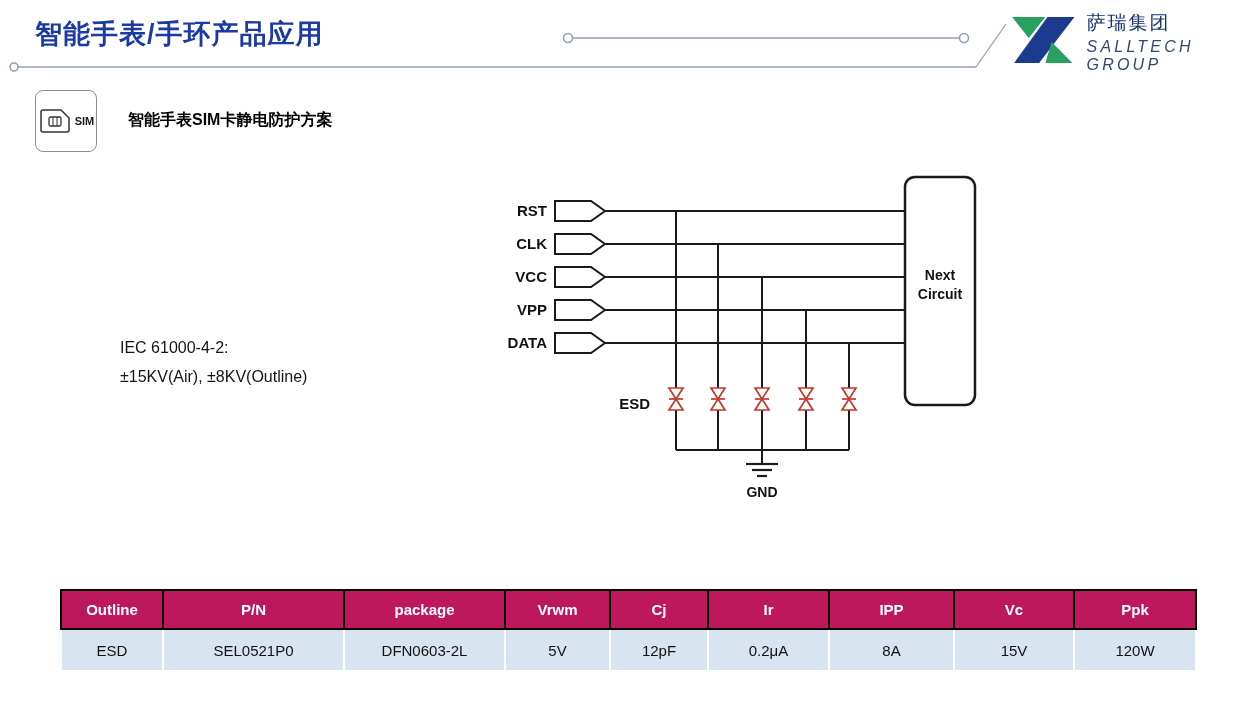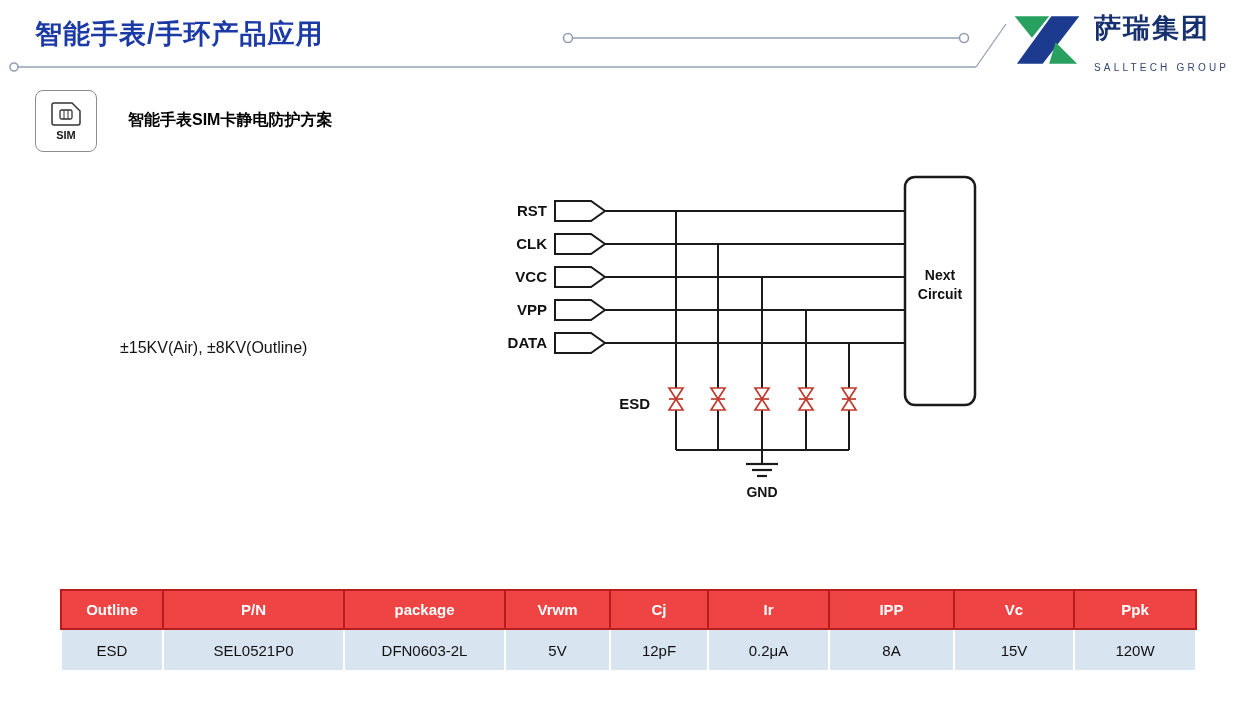--- a/index.html
+++ b/index.html
@@ -10,47 +10,47 @@
   .page-title{
     position:absolute;left:35px;top:16px;
     font-size:27px;font-weight:bold;color:#1c3aa6;letter-spacing:1px;
   }
   .deco-svg{position:absolute;left:0;top:0;pointer-events:none;}
 
   
   .logo{position:absolute;left:1010px;top:12px;display:flex;align-items:flex-start;gap:10px;}
   .logo-mark{width:74px;height:56px;}
   .logo-text{display:flex;flex-direction:column;}
-  .logo-company{font-size:27px;font-weight:bold;color:#17316f;letter-spacing:2px;line-height:1.2;}
-  .logo-subtitle{font-size:10px;color:#32466f;letter-spacing:3.2px;margin-top:18px;}
+  .logo-company{font-size:19px;font-weight:normal;color:#17316f;letter-spacing:2px;line-height:1.2;}
+  .logo-subtitle{font-size:16px;color:#32466f;letter-spacing:3.2px;margin-top:3px;font-style:italic;}
 
   
   .sim-box{
     position:absolute;left:35px;top:90px;width:62px;height:62px;
     border:1.5px solid #8d8d8d;border-radius:8px;background:#fff;
-    display:flex;flex-direction:column;align-items:center;justify-content:center;gap:3px;box-sizing:border-box;
+    display:flex;align-items:center;justify-content:center;gap:3px;box-sizing:border-box;
   }
   .sim-label{font-size:11px;font-weight:bold;color:#1a1a1a;}
   .section-heading{position:absolute;left:128px;top:110px;font-size:16px;font-weight:bold;color:#000;}
 
   
   .iec-note{position:absolute;left:120px;top:334px;font-size:16px;color:#141414;line-height:1.8;}
 
   
   .diagram{position:absolute;left:488px;top:165px;}
   .diagram text{font-family:"Liberation Sans", sans-serif;}
 
   
   .spec-table{
     position:absolute;left:60px;top:589px;width:1135px;
     border-collapse:collapse;table-layout:fixed;
   }
   .spec-table th{
-    background:#ef4444;color:#ffffff;font-size:15px;font-weight:bold;
-    height:35px;border:2px solid #b91c1c;text-align:center;
+    background:#be185d;color:#ffffff;font-size:15px;font-weight:bold;
+    height:35px;border:2px solid #000000;text-align:center;
   }
   .spec-table td{
     background:#d9e4f1;color:#111111;font-size:15px;
     height:38px;border:2px solid #ffffff;text-align:center;
   }
 </style>
 </head>
 <body>
 
 <div class="slide">
@@ -84,20 +84,21 @@
       <rect x="11" y="8" width="12" height="9" rx="1.5" fill="none" stroke="#333" stroke-width="1.3"></rect>
       <line x1="15" y1="8" x2="15" y2="17" stroke="#333" stroke-width="1"></line>
       <line x1="19" y1="8" x2="19" y2="17" stroke="#333" stroke-width="1"></line>
     </svg>
     <span class="sim-label">SIM</span>
   </div>
 
   <div class="section-heading">智能手表SIM卡静电防护方案</div>
 
   <div class="iec-note">
+    <div>IEC 61000-4-2:</div>
     <div>±15KV(Air), ±8KV(Outline)</div>
   </div>
 
   <svg class="diagram" width="505" height="350" viewBox="0 0 505 350">
 
     <text x="59" y="51" text-anchor="end" font-size="15" font-weight="bold" fill="#111">RST</text>
     <text x="59" y="84" text-anchor="end" font-size="15" font-weight="bold" fill="#111">CLK</text>
     <text x="59" y="117" text-anchor="end" font-size="15" font-weight="bold" fill="#111">VCC</text>
     <text x="59" y="150" text-anchor="end" font-size="15" font-weight="bold" fill="#111">VPP</text>
     <text x="59" y="183" text-anchor="end" font-size="15" font-weight="bold" fill="#111">DATA</text>

